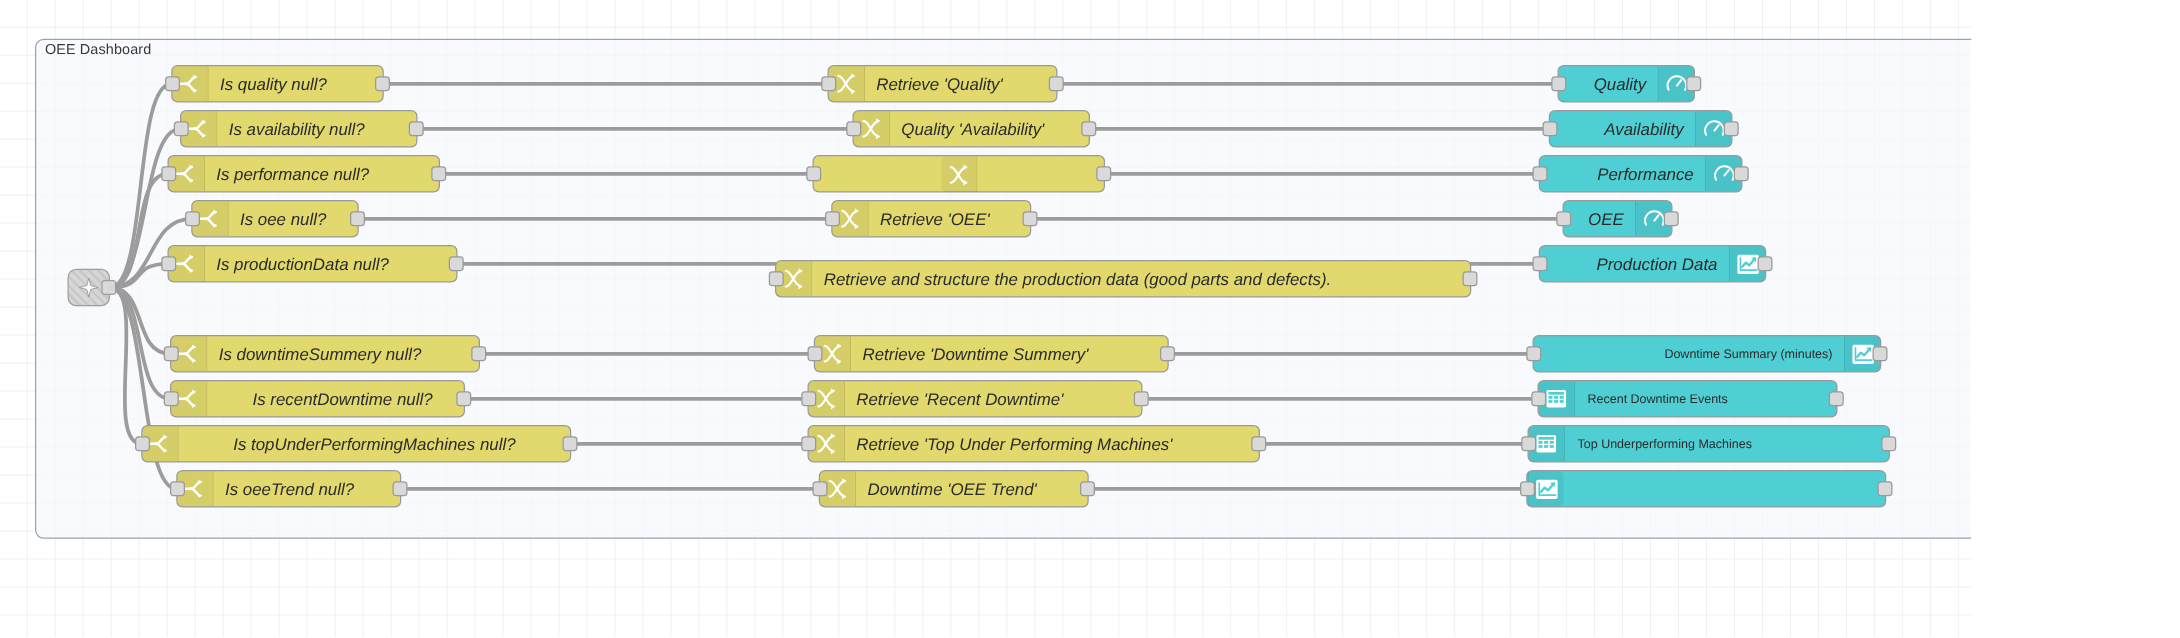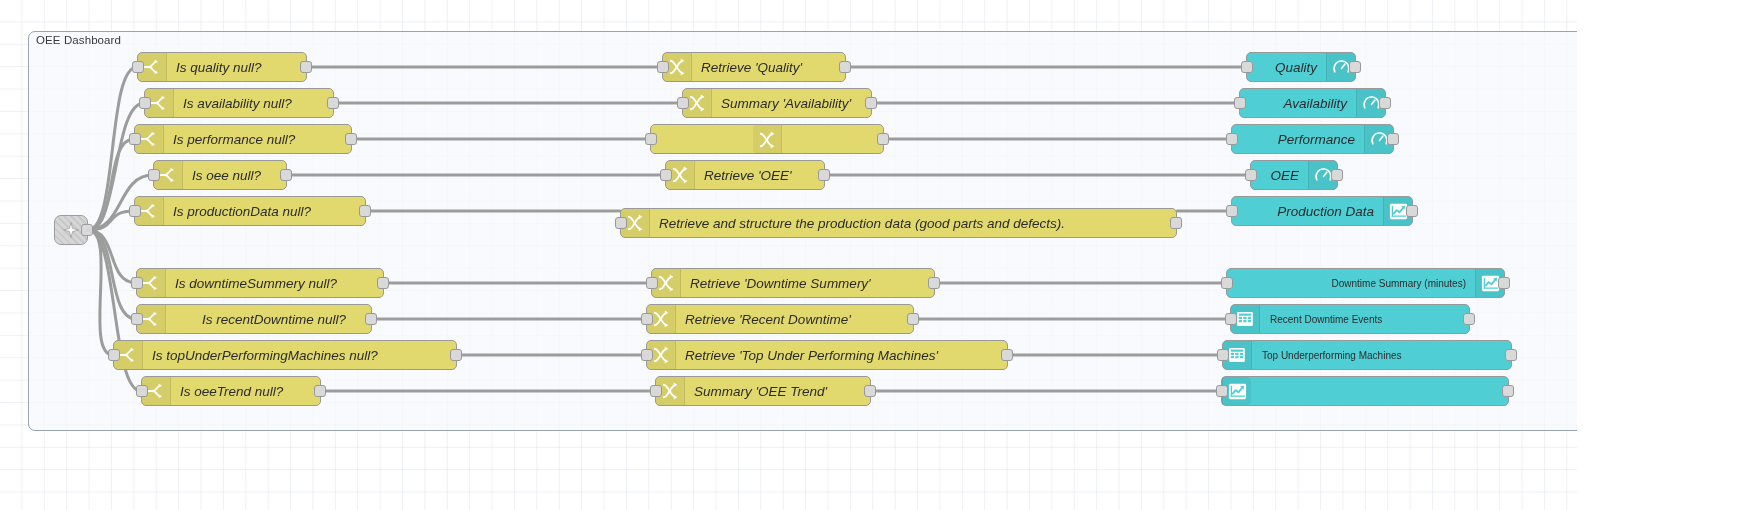--- a/index.html
+++ b/index.html
@@ -253,21 +253,21 @@
       </div>
       <div class="node change" style="left: 682px; top: 88px; width: 190px;">
         <span class="node-icon left">
           <svg class="glyph" width="20" height="20" viewBox="0 0 24 24">
             <path d="M4.5 4.5 C10 4.5 13 19.5 19 19.5" stroke="#fff" stroke-width="2.2" fill="none" stroke-linecap="round"></path>
             <path d="M4.5 19.5 C10 19.5 13 4.5 19 4.5" stroke="#fff" stroke-width="2.2" fill="none" stroke-linecap="round"></path>
             <path d="M16.6 1.8 L20.2 4.5 L16.6 7.2 Z" fill="#fff"></path>
             <path d="M16.6 16.8 L20.2 19.5 L16.6 22.2 Z" fill="#fff"></path>
           </svg>
         </span>
-        <span class="node-label">Summary 'Availability'</span>
+        <span class="node-label">Quality 'Availability'</span>
         <span class="port in"></span>
         <span class="port out"></span>
       </div>
       <div class="node dash" style="left: 1239px; top: 88px; width: 147px;">
         <span class="node-label">Availability</span>
         <span class="node-icon right">
           <svg class="glyph" width="19" height="19" viewBox="0 0 24 24">
             <path d="M3.6 17.5 A9.4 9.4 0 1 1 20.4 17.5" stroke="#fff" stroke-width="2" fill="none" stroke-linecap="round"></path>
             <path d="M12 13.2 L16.4 7.6" stroke="#fff" stroke-width="2" fill="none" stroke-linecap="round"></path>
           </svg>
@@ -470,21 +470,21 @@
             <rect x="15.3" y="9.4" width="3.9" height="2.6" fill="#4fcfd4"></rect>
             <rect x="4.5" y="13.3" width="3.9" height="2.6" fill="#4fcfd4"></rect>
             <rect x="9.9" y="13.3" width="3.9" height="2.6" fill="#4fcfd4"></rect>
             <rect x="15.3" y="13.3" width="3.9" height="2.6" fill="#4fcfd4"></rect>
           </svg>
         </span>
         <span class="node-label">Recent Downtime Events</span>
         <span class="port in"></span>
         <span class="port out"></span>
       </div>
-      <div class="node switch" style="left: 113px; top: 340px; width: 344px;">
+      <div class="node switch" style="left: 113px; top: 340px; width: 344px; text-align: center;">
         <span class="node-icon left">
           <svg class="glyph" width="20" height="20" viewBox="0 0 24 24">
             <path d="M3 12 H8" stroke="#fff" stroke-width="2.2" fill="none" stroke-linecap="round"></path>
             <path d="M8 12 C13 12 13 5.5 17.5 5.5" stroke="#fff" stroke-width="2.2" fill="none" stroke-linecap="round"></path>
             <path d="M8 12 C13 12 13 18.5 17.5 18.5" stroke="#fff" stroke-width="2.2" fill="none" stroke-linecap="round"></path>
             <path d="M15.2 3.2 L18.4 5.5 L15.2 7.8 Z" fill="#fff"></path>
             <path d="M15.2 16.2 L18.4 18.5 L15.2 20.8 Z" fill="#fff"></path>
           </svg>
         </span>
         <span class="node-label">Is topUnderPerformingMachines null?</span>
@@ -537,21 +537,21 @@
       </div>
       <div class="node change" style="left: 655px; top: 376px; width: 216px;">
         <span class="node-icon left">
           <svg class="glyph" width="20" height="20" viewBox="0 0 24 24">
             <path d="M4.5 4.5 C10 4.5 13 19.5 19 19.5" stroke="#fff" stroke-width="2.2" fill="none" stroke-linecap="round"></path>
             <path d="M4.5 19.5 C10 19.5 13 4.5 19 4.5" stroke="#fff" stroke-width="2.2" fill="none" stroke-linecap="round"></path>
             <path d="M16.6 1.8 L20.2 4.5 L16.6 7.2 Z" fill="#fff"></path>
             <path d="M16.6 16.8 L20.2 19.5 L16.6 22.2 Z" fill="#fff"></path>
           </svg>
         </span>
-        <span class="node-label">Summary 'OEE Trend'</span>
+        <span class="node-label">Downtime 'OEE Trend'</span>
         <span class="port in"></span>
         <span class="port out"></span>
       </div>
       <div class="node dash plain" style="left: 1221px; top: 376px; width: 288px;">
         <span class="node-icon right">
           <svg class="glyph" width="21" height="21" viewBox="0 0 24 24">
             <rect x="2.2" y="3.2" width="19.6" height="17.6" rx="1.6" fill="#fff"></rect>
             <path d="M5 17.2 V6.2" stroke="#4fcfd4" stroke-width="1.5" stroke-linecap="round"></path>
             <path d="M5 17.2 H20" stroke="#4fcfd4" stroke-width="1.5" stroke-linecap="round"></path>
             <path d="M6.4 14.4 L10 10.4 L13 12.9 L18.4 6.6" stroke="#4fcfd4" stroke-width="2.1" fill="none" stroke-linecap="round" stroke-linejoin="round"></path>

